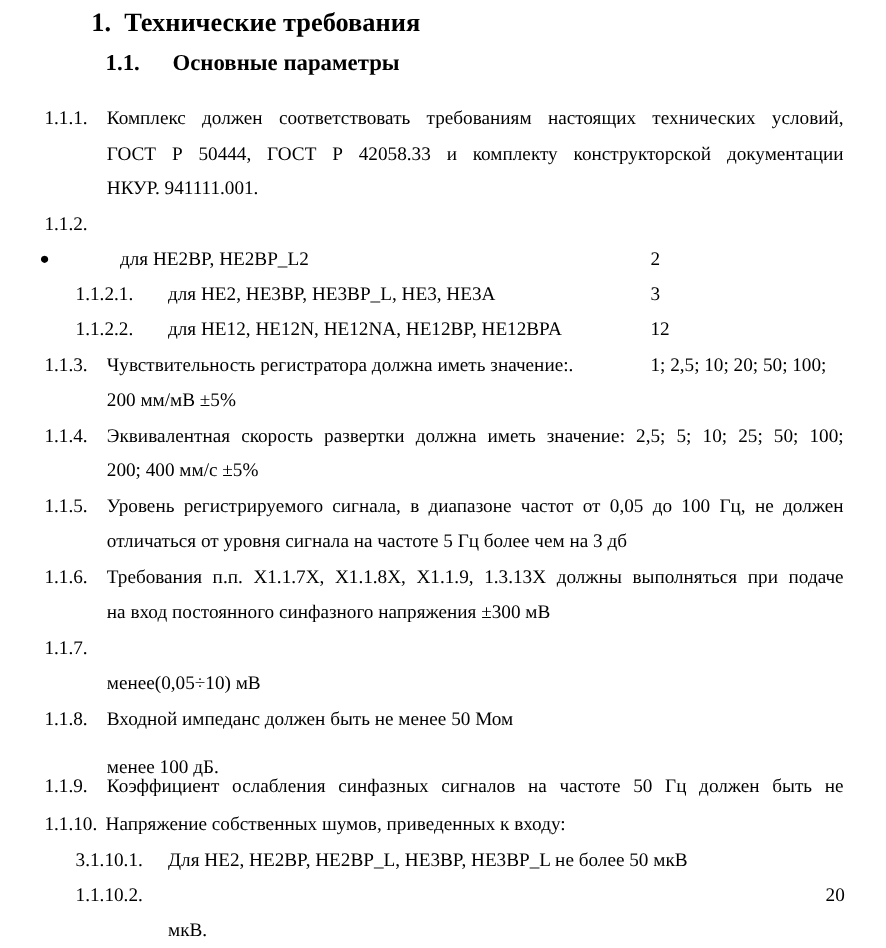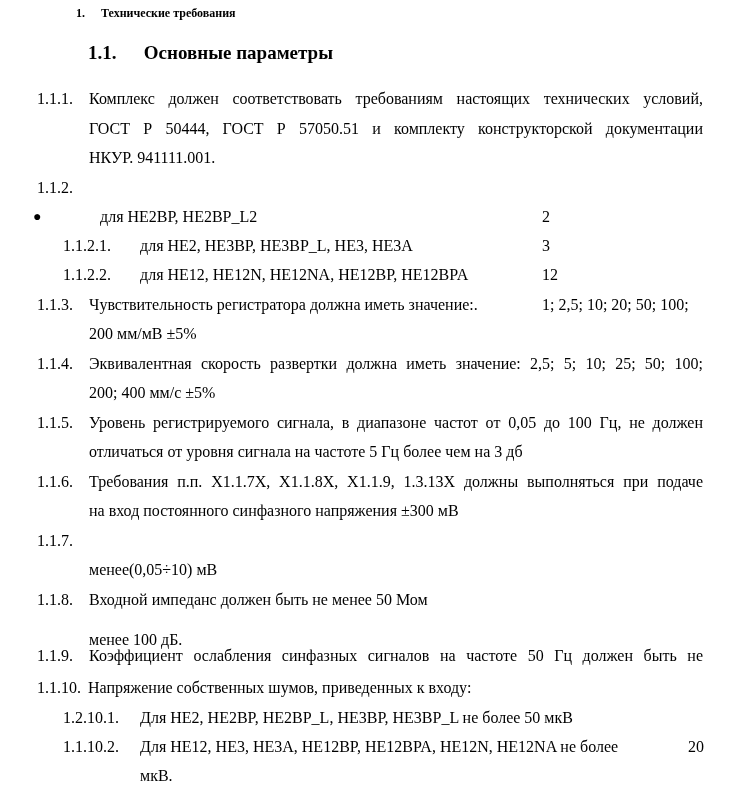--- a/index.html
+++ b/index.html
@@ -1,20 +1,20 @@
 <!DOCTYPE html>
 <html><head>
 <meta charset="utf-8">
 <style>
   html, body { margin: 0; padding: 0; background: #ffffff; }
   body {
     width: 738px; height: 790px; overflow: hidden; position: relative;
     font-family: "Liberation Serif", serif; color: #000; font-size: 16px;
   }
-  .h1 { position: absolute; left: 76px; top: 6px; font-weight: bold; font-size: 12px; }
+  .h1 { position: absolute; left: 76px; top: 6px; font-weight: bold; font-size: 22px; }
   .h1 .num { display: inline-block; width: 22px; }
   .h2 { position: absolute; left: 88px; top: 42px; font-weight: bold; font-size: 19px; }
   .h2 .num { display: inline-block; width: 51px; }
   .line { position: absolute; left: 0; width: 738px; height: 30px; line-height: 30px; white-space: nowrap; }
   .num { position: absolute; }
   .txt { position: absolute; }
   .just { text-align: justify; text-align-last: justify; }
   .bullet { position: absolute; left: 33px; font-size: 14px; }
   .val { position: absolute; }
 </style>
@@ -28,21 +28,21 @@
 <div class="h2">
   <span class="num" style="position:static">1.1.</span>
   <span>Основные параметры</span>
 </div>
 
 <div class="line" style="top:84px">
   <span class="num" style="left:37px">1.1.1.</span>
   <span class="txt just" style="left:89px;width:614px">Комплекс должен соответствовать требованиям настоящих технических условий,</span>
 </div>
 <div class="line" style="top:114px">
-  <span class="txt just" style="left:89px;width:614px">ГОСТ Р 50444, ГОСТ Р 57050.51 и комплекту конструкторской документации</span>
+  <span class="txt just" style="left:89px;width:614px">ГОСТ Р 50444, ГОСТ Р 42058.33 и комплекту конструкторской документации</span>
 </div>
 <div class="line" style="top:143px">
   <span class="txt" style="left:89px">НКУР. 941111.001.</span>
 </div>
 
 <div class="line" style="top:173px">
   <span class="num" style="left:37px">1.1.2.</span>
 </div>
 <div class="line" style="top:202px">
   <span class="bullet">●</span>
@@ -111,23 +111,22 @@
 </div>
 <div class="line" style="top:625px">
   <span class="txt" style="left:89px">менее 100 дБ.</span>
 </div>
 
 <div class="line" style="top:673px">
   <span class="num" style="left:37px">1.1.10.</span>
   <span class="txt" style="left:88px">Напряжение собственных шумов, приведенных к входу:</span>
 </div>
 <div class="line" style="top:703px">
-  <span class="num" style="left:63px">1.2.10.1.</span>
+  <span class="num" style="left:63px">3.1.10.1.</span>
   <span class="txt" style="left:140px">Для HE2, HE2BP, HE2BP_L, HE3BP, HE3BP_L не  более  50 мкВ</span>
 </div>
 <div class="line" style="top:732px">
   <span class="num" style="left:63px">1.1.10.2.</span>
-  <span class="txt" style="left:140px">Для  HE12, HE3, HE3A, HE12BP, HE12BPA, HE12N, HE12NA не более</span>
   <span class="val" style="left:688px">20</span>
 </div>
 <div class="line" style="top:761px">
   <span class="txt" style="left:140px">мкВ.</span>
 </div>
 
 </body></html>

